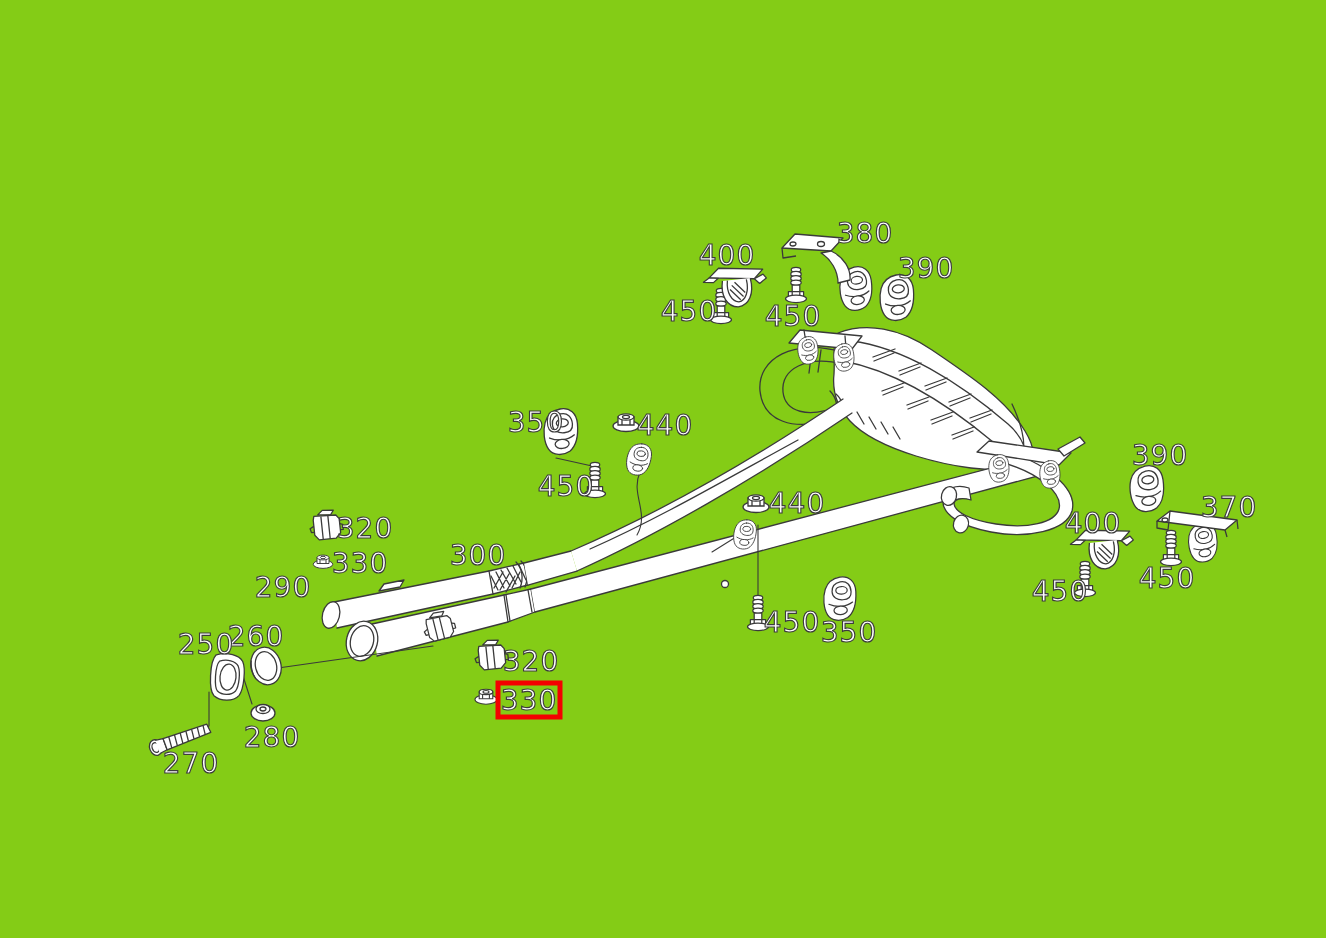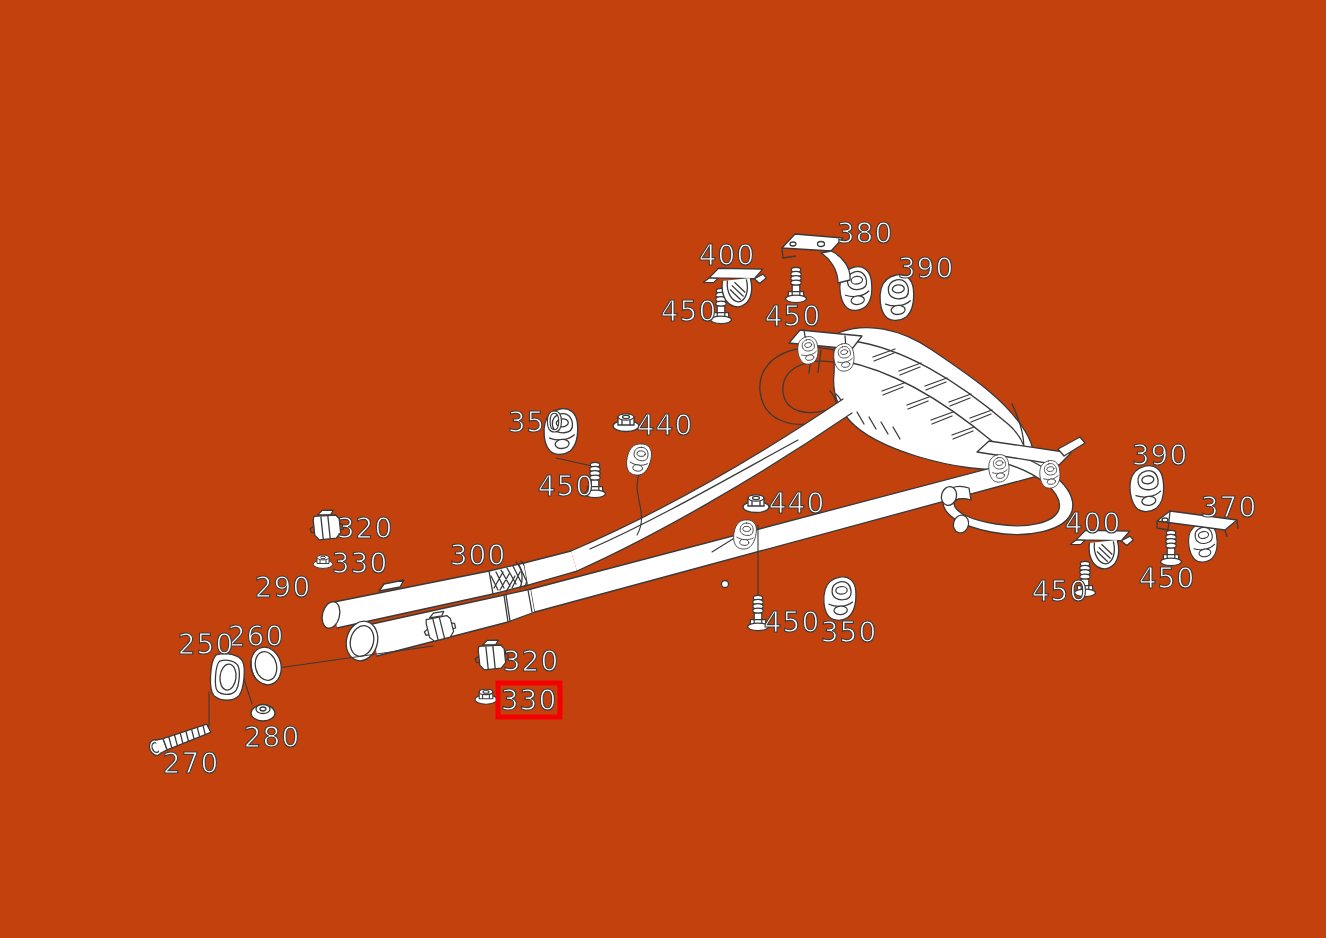--- a/index.html
+++ b/index.html
@@ -1,20 +1,20 @@
 <!DOCTYPE html>
 <html><head>
 <meta charset="utf-8">
 <style>
   html, body { margin: 0; padding: 0; background: #ffffff; }
   #stage {
     position: relative;
     width: 1326px;
     height: 938px;
-    background: #c2410c;
+    background: #84cc16;
     overflow: hidden;
     font-family: "DejaVu Sans", sans-serif;
   }
   .diagram-svg { position: absolute; left: 0; top: 0; }
   .part-label {
     font-family: "DejaVu Sans", sans-serif;
     font-size: 28px;
     letter-spacing: 1px;
     fill: #ffffff;
     stroke: #3c3c3c;

